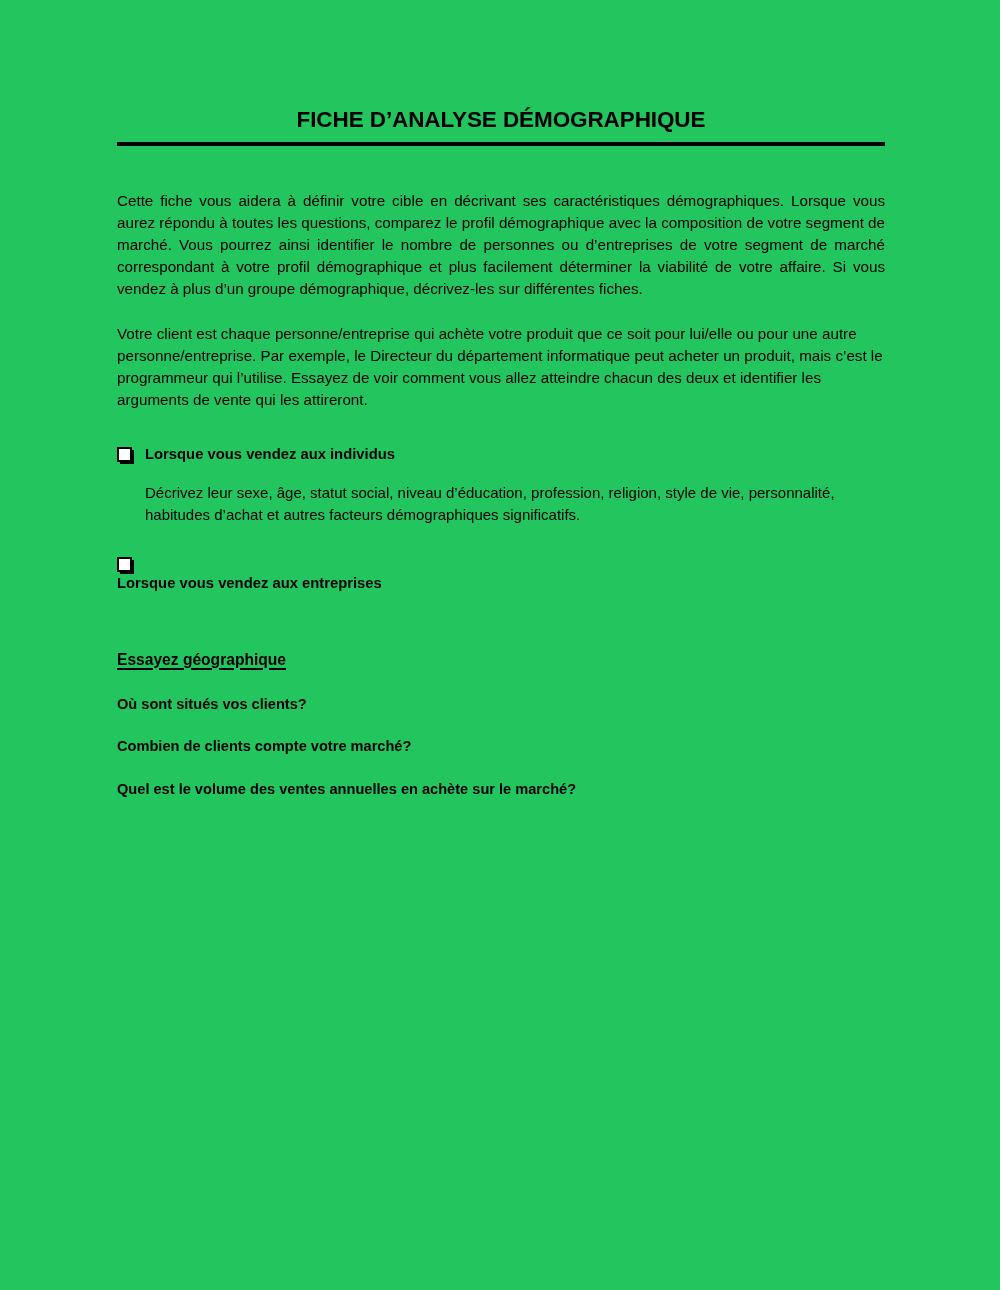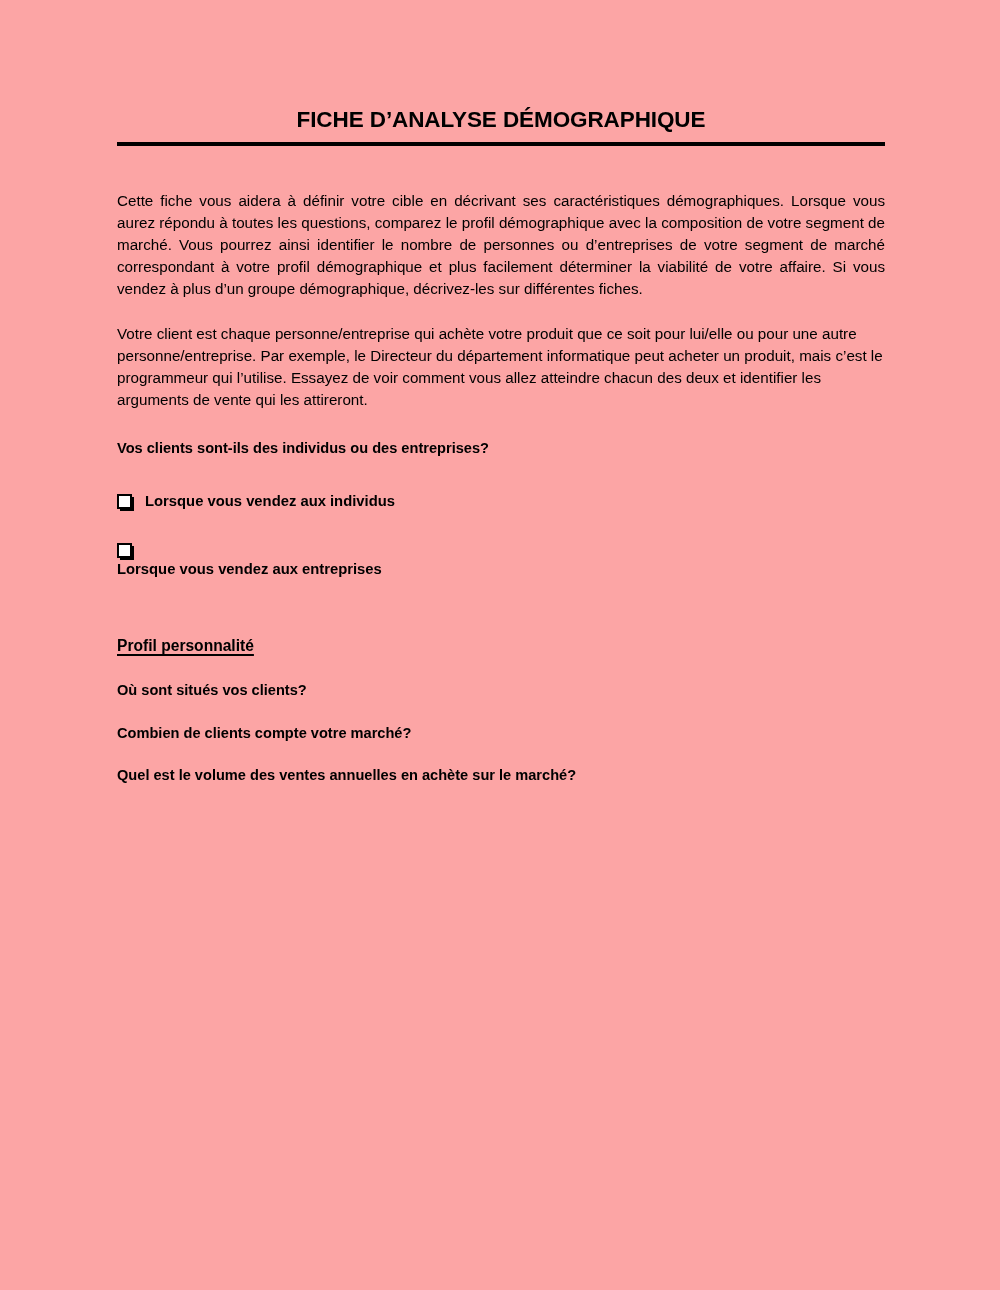--- a/index.html
+++ b/index.html
@@ -14,21 +14,21 @@
     font-family: "Liberation Sans", sans-serif;
     color: #000000;
     -webkit-font-smoothing: antialiased;
     overflow: hidden;
   }
 
   .page {
     position: relative;
     width: 1000px;
     height: 1290px;
-    background: #fca5a5;
+    background: #22c55e;
     box-sizing: border-box;
   }
 
   
   .content {
     position: absolute;
     left: 117px;
     top: 0;
     width: 768px;
   }
@@ -165,36 +165,34 @@
 
     <h1 class="doc-title">FICHE D’ANALYSE DÉMOGRAPHIQUE</h1>
 
     <div class="title-rule"></div>
 
     <p class="intro-para">Cette fiche vous aidera à définir votre cible en décrivant ses caractéristiques démographiques. Lorsque vous aurez répondu à toutes les questions, comparez le profil démographique avec la composition de votre segment de marché. Vous pourrez ainsi identifier le nombre de personnes ou d’entreprises de votre segment de marché correspondant à votre profil démographique et plus facilement déterminer la viabilité de votre affaire. Si vous vendez à plus d’un groupe démographique, décrivez-les sur différentes fiches.</p>
 
 
     <p class="body-para">Votre client est chaque personne/entreprise qui achète votre produit que ce soit pour lui/elle ou pour une autre personne/entreprise. Par exemple, le Directeur du département informatique peut acheter un produit, mais c’est le programmeur qui l’utilise. Essayez de voir comment vous allez atteindre chacun des deux et identifier les arguments de vente qui les attireront.</p>
 
-    <div class="q-clients-wrap">
-      <p class="bold-question">Vos clients sont-ils des individus ou des entreprises?</p>
-    </div>
 
     <div class="check-item">
       <span class="checkbox-glyph"></span>
       <span class="check-label">Lorsque vous vendez aux individus</span>
     </div>
+    <p class="check-desc">Décrivez leur sexe, âge, statut social, niveau d’éducation, profession, religion, style de vie, personnalité, habitudes d’achat et autres facteurs démographiques significatifs.</p>
 
     <div class="check-item check-item-second">
       <span class="checkbox-glyph"></span>
       <span class="check-label">Lorsque vous vendez aux entreprises</span>
     </div>
 
     <div class="heading-geo-wrap">
-      <h2 class="section-heading">Profil personnalité</h2>
+      <h2 class="section-heading">Essayez géographique</h2>
     </div>
 
     <p class="geo-q geo-q-first">Où sont situés vos clients?</p>
     <p class="geo-q">Combien de clients compte votre marché?</p>
     <p class="geo-q">Quel est le volume des ventes annuelles en achète sur le marché?</p>
 
   </div>
 </div>
 
 </body></html>

